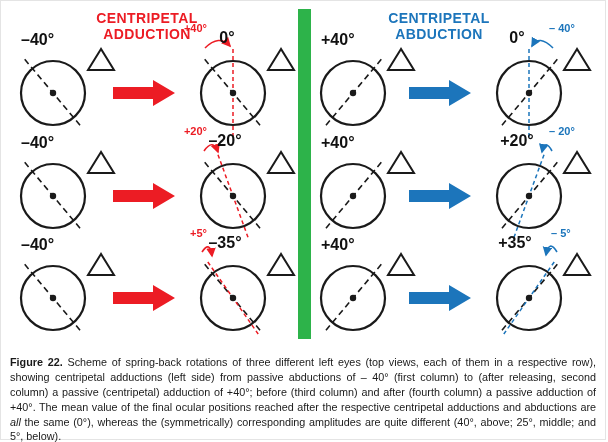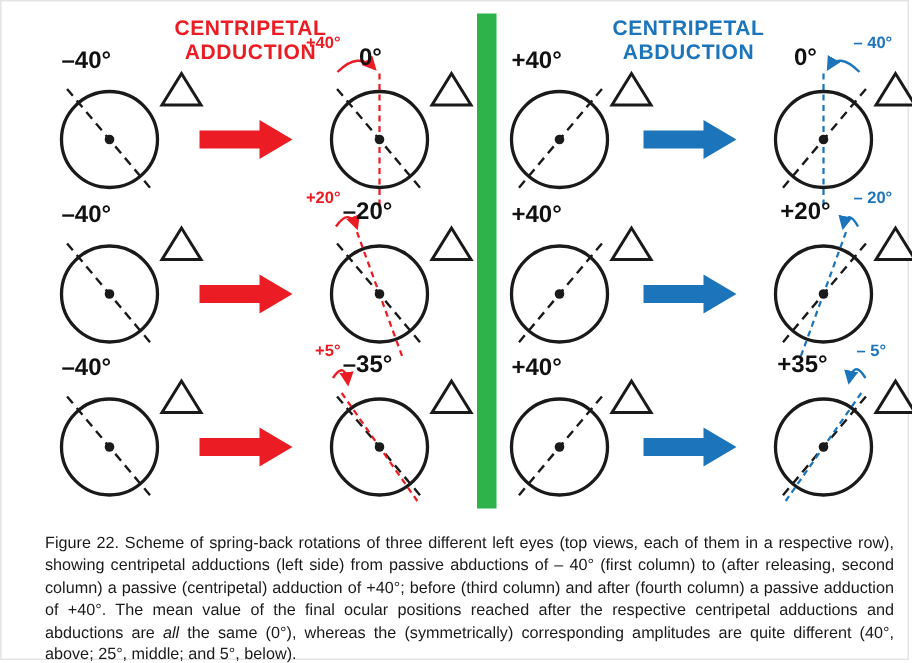--- a/index.html
+++ b/index.html
@@ -1,17 +1,17 @@
 <!DOCTYPE html>
 <html><head>
 <meta charset="utf-8">
 <style>
   html,body{margin:0;padding:0;background:#fff;}
   body{width:608px;height:442px;font-family:"Liberation Sans",sans-serif;overflow:hidden;}
-  .figure-wrap{width:606px;height:440px;border:1px solid #e4e4e4;box-sizing:border-box;background:#fff;padding-left:20px;}
+  .figure-wrap{width:606px;height:440px;border:1px solid #e4e4e4;box-sizing:border-box;background:#fff;}
   svg{display:block;}
   
   .eye{fill:#ffffff;stroke:#1a1a1a;stroke-width:2.2;}
   .dot{fill:#1a1a1a;}
   .dash-black{stroke:#1a1a1a;stroke-width:1.6;stroke-dasharray:6 4;fill:none;}
   .dash-red{stroke:#EC1C24;stroke-width:1.5;stroke-dasharray:4 3;fill:none;}
   .dash-blue{stroke:#1C75BB;stroke-width:1.5;stroke-dasharray:4 3;fill:none;}
   .tri{fill:#ffffff;stroke:#1a1a1a;stroke-width:2;}
   .arrow-red{fill:#EC1C24;}
   .arrow-blue{fill:#1C75BB;}
@@ -19,21 +19,21 @@
   .arc-blue{fill:none;stroke:#1C75BB;stroke-width:1.6;}
   .green-bar{fill:#2DB34A;}
   
   .lbl-bold{font-family:"Liberation Sans",sans-serif;font-weight:bold;font-size:16px;fill:#111;}
   .delta-red{font-family:"Liberation Sans",sans-serif;font-weight:bold;font-size:11px;fill:#EC1C24;}
   .delta-blue{font-family:"Liberation Sans",sans-serif;font-weight:bold;font-size:11px;fill:#1C75BB;}
   .title-red{font-family:"Liberation Sans",sans-serif;font-weight:bold;font-size:14px;fill:#EC1C24;letter-spacing:.4px;}
   .title-blue{font-family:"Liberation Sans",sans-serif;font-weight:bold;font-size:14px;fill:#1C75BB;letter-spacing:.4px;}
   
   .caption{padding:6px 9px 0 9px;font-size:10.8px;line-height:1.38;color:#1a1a1a;text-align:justify;}
-  .fig-label{font-weight:normal;}
+  .fig-label{font-weight:bold;}
 </style>
 </head>
 <body>
 
 <div class="figure-wrap">
   <svg width="606" height="348" viewBox="0 0 606 348">
     <defs>
       <marker id="mr" markerWidth="7" markerHeight="7" refX="5" refY="3" orient="auto">
         <path d="M0,0 L6,3 L0,6 z" fill="#EC1C24"></path>
       </marker>

